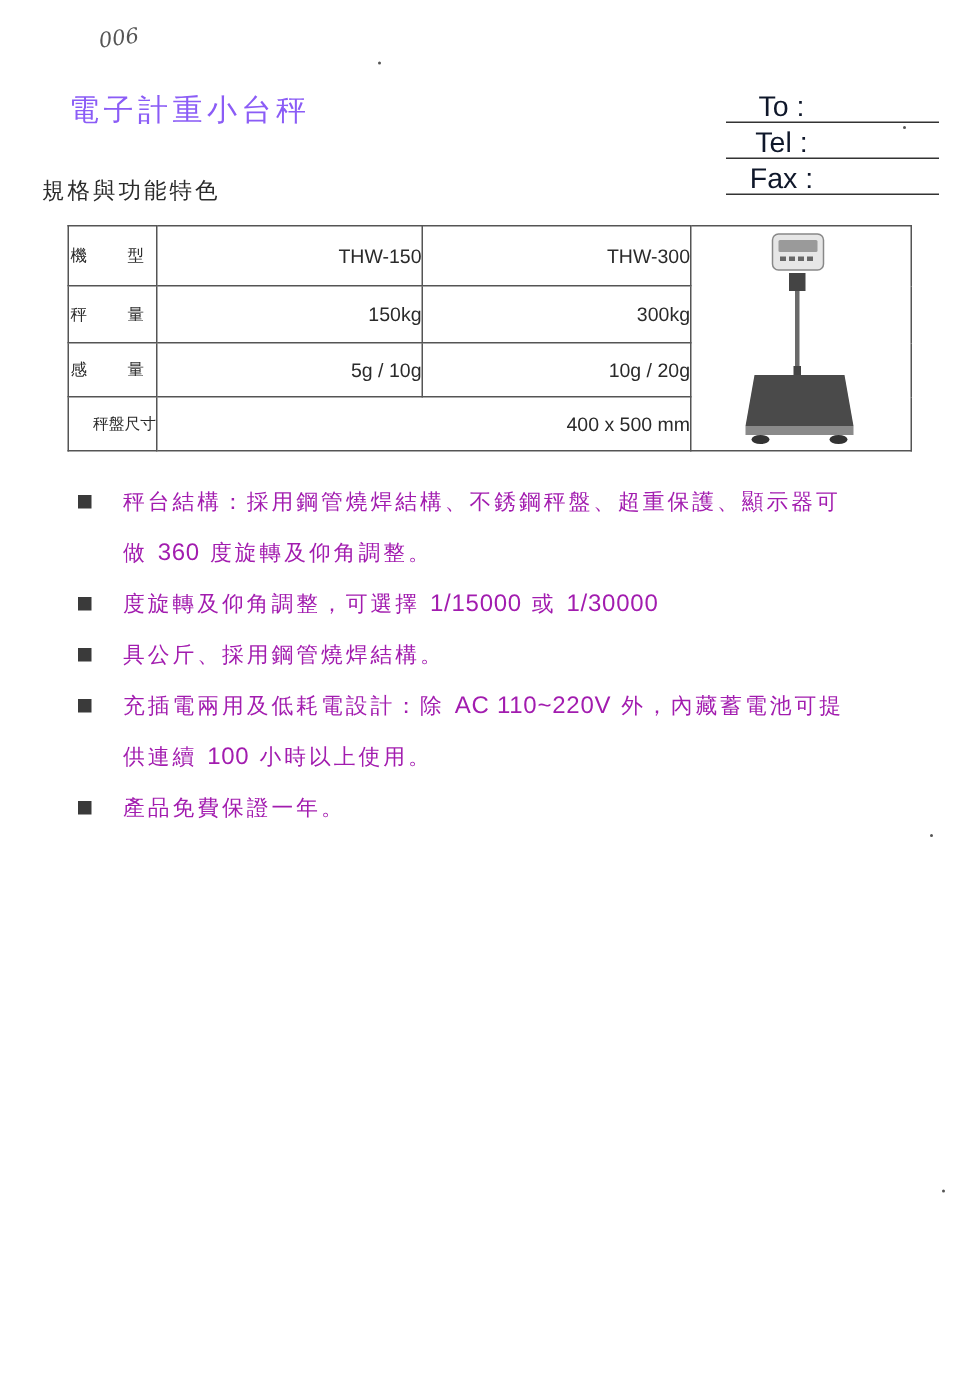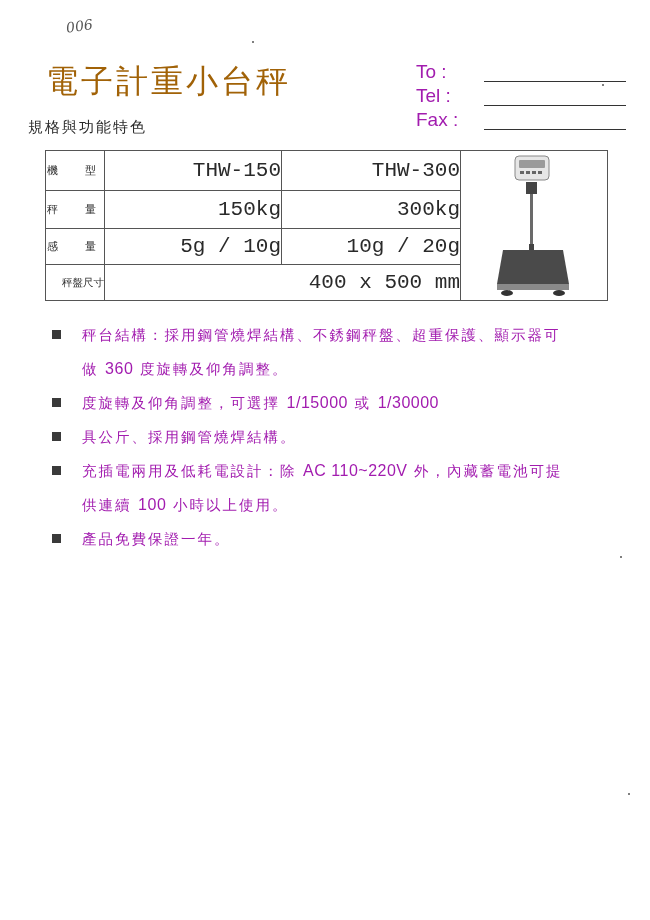--- a/index.html
+++ b/index.html
@@ -22,23 +22,23 @@
       font-family: "DejaVu Serif", serif;
       font-style: italic;
       font-size: 14px;
       color: #555;
       transform: rotate(-8deg);
     }
     .title {
       position: absolute;
       left: 46px;
       top: 60px;
-      font-size: 32px;
+      font-size: 20px;
       letter-spacing: 3px;
-      color: #a16207;
+      color: #8b5cf6;
       font-weight: normal;
       font-family: Liberation Serif, serif;
     }
     .subtitle {
       position: absolute;
       left: 28px;
       top: 118px;
       font-size: 15px;
       letter-spacing: 2px;
       color: #2a2a2a;
@@ -47,22 +47,23 @@
       position: absolute;
       left: 416px;
       top: 60px;
       width: 210px;
     }
     .contact-row {
       position: relative;
       height: 24px;
       font-family: "Liberation Sans", sans-serif;
       font-size: 19px;
-      color: #a21caf;
+      color: #0f172a;
       line-height: 24px;
+      text-align: center;
     }
     .contact-line {
       position: absolute;
       left: 68px;
       right: 0;
       bottom: 2px;
       border-bottom: 1.5px solid #333;
     }
     .spec-table {
       position: absolute;
@@ -82,22 +83,21 @@
       width: 58px;
       font-family: "DejaVu Sans", sans-serif;
       font-size: 11px;
       letter-spacing: 8px;
     }
     .row-label.compact {
       letter-spacing: 0;
       font-size: 10.5px;
     }
     .val {
-      font-size: 21px;
-      font-family: Liberation Mono, monospace;
+      font-size: 13px;
     }
     .col-a { width: 176px; }
     .col-b { width: 178px; }
     .img-cell {
       width: 146px;
     }
     .scale-art {
       position: relative;
       width: 146px;
       height: 148px;

